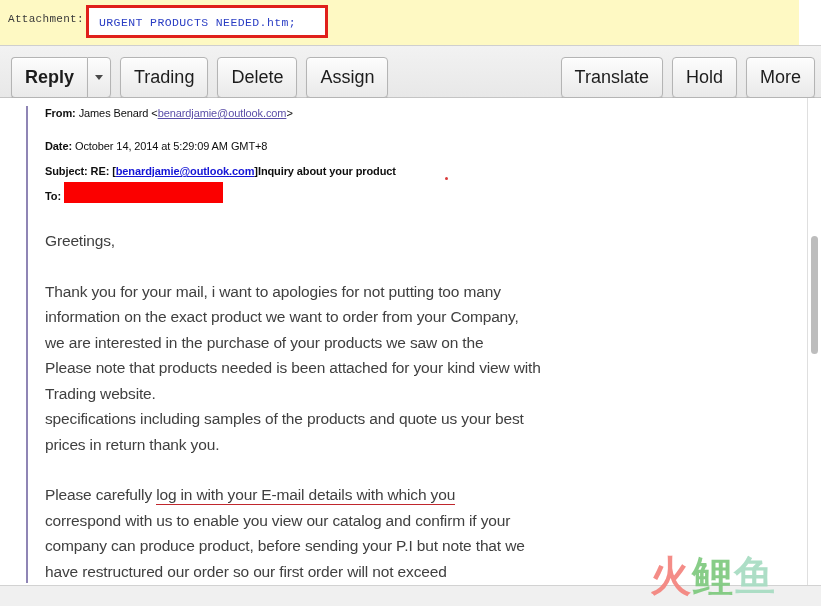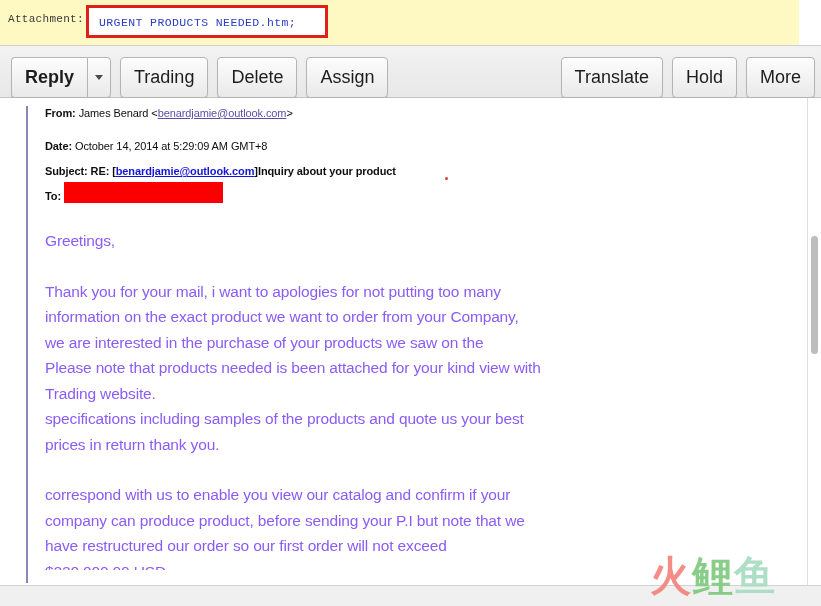--- a/index.html
+++ b/index.html
@@ -179,21 +179,21 @@
     border-radius: 50%;
   }
 
   
   .body-text {
     position: absolute;
     left: 45px;
     top: 228px;
     width: 600px;
     font-size: 15.5px;
-    color: #8b5cf6;
+    color: #404040;
     line-height: 25.5px;
     letter-spacing: -0.15px;
   }
   .body-text p { margin: 0; }
   .gap { height: 25px; }
   .u-red {
     border-bottom: 1.5px solid #c0272d;
     padding-bottom: 1px;
   }
   .clip-line {
@@ -306,20 +306,21 @@
     <p>Greetings,</p>
     <div class="gap"></div>
     <p>Thank you for your mail, i want to apologies for not putting too many</p>
     <p>information on the exact product we want to order from your Company,</p>
     <p>we are interested in the purchase of your products we saw on the</p>
     <p>Please note that products needed is been attached for your kind view with</p>
     <p>Trading website.</p>
     <p>specifications including samples of the products and quote us your best</p>
     <p>prices in return thank you.</p>
     <div class="gap"></div>
+    <p><span>Please carefully </span><span class="u-red">log in with your E-mail details with which you</span></p>
     <p>correspond with us to enable you view our catalog and confirm if your</p>
     <p>company can produce product, before sending your P.I but note that we</p>
     <p>have restructured our order so our first order will not exceed</p>
     <p class="clip-line">$220,000.00 USD</p>
   </div>
 
   <div class="scroll-track">
     <div class="scroll-thumb"></div>
   </div>
 

